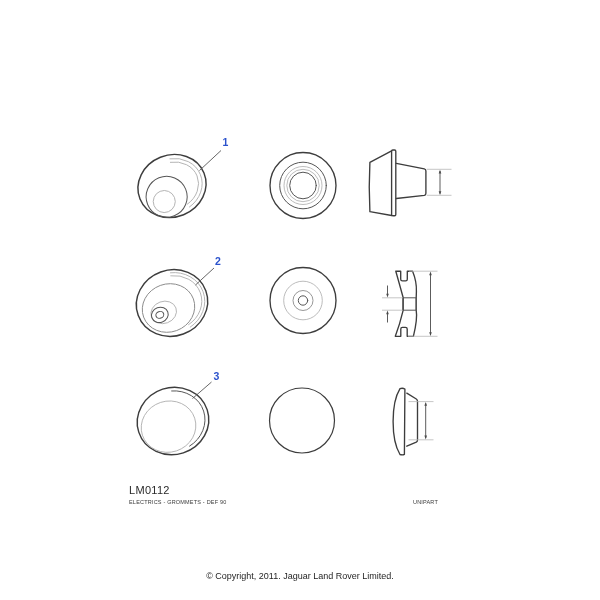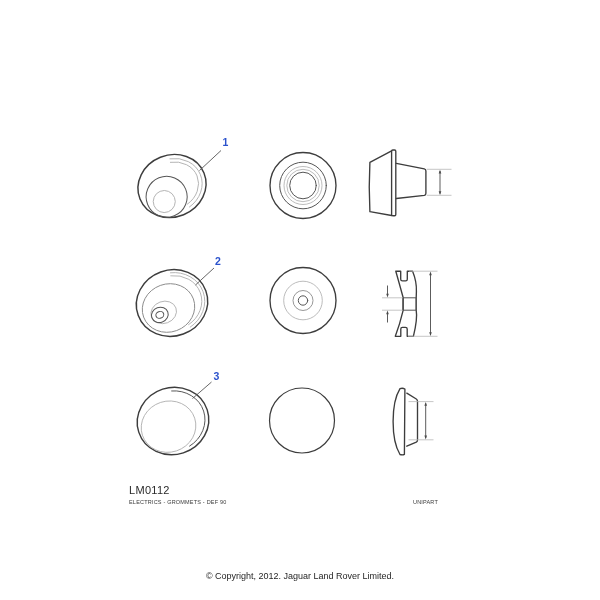--- a/index.html
+++ b/index.html
@@ -132,14 +132,14 @@
     <line class="leader" x1="211.5" y1="382" x2="192.5" y2="398.5"></line>
   </svg>
 
   <div class="callout" style="left:218.5px;top:137px;">1</div>
   <div class="callout" style="left:211px;top:256px;">2</div>
   <div class="callout" style="left:209.5px;top:371px;">3</div>
 
   <div class="part-code">LM0112</div>
   <div class="part-desc">ELECTRICS - GROMMETS - DEF 90</div>
   <div class="brand">UNIPART</div>
-  <div class="copyright">© Copyright, 2012. Jaguar Land Rover Limited.</div>
+  <div class="copyright">© Copyright, 2011. Jaguar Land Rover Limited.</div>
 </div>
 
 </body></html>

